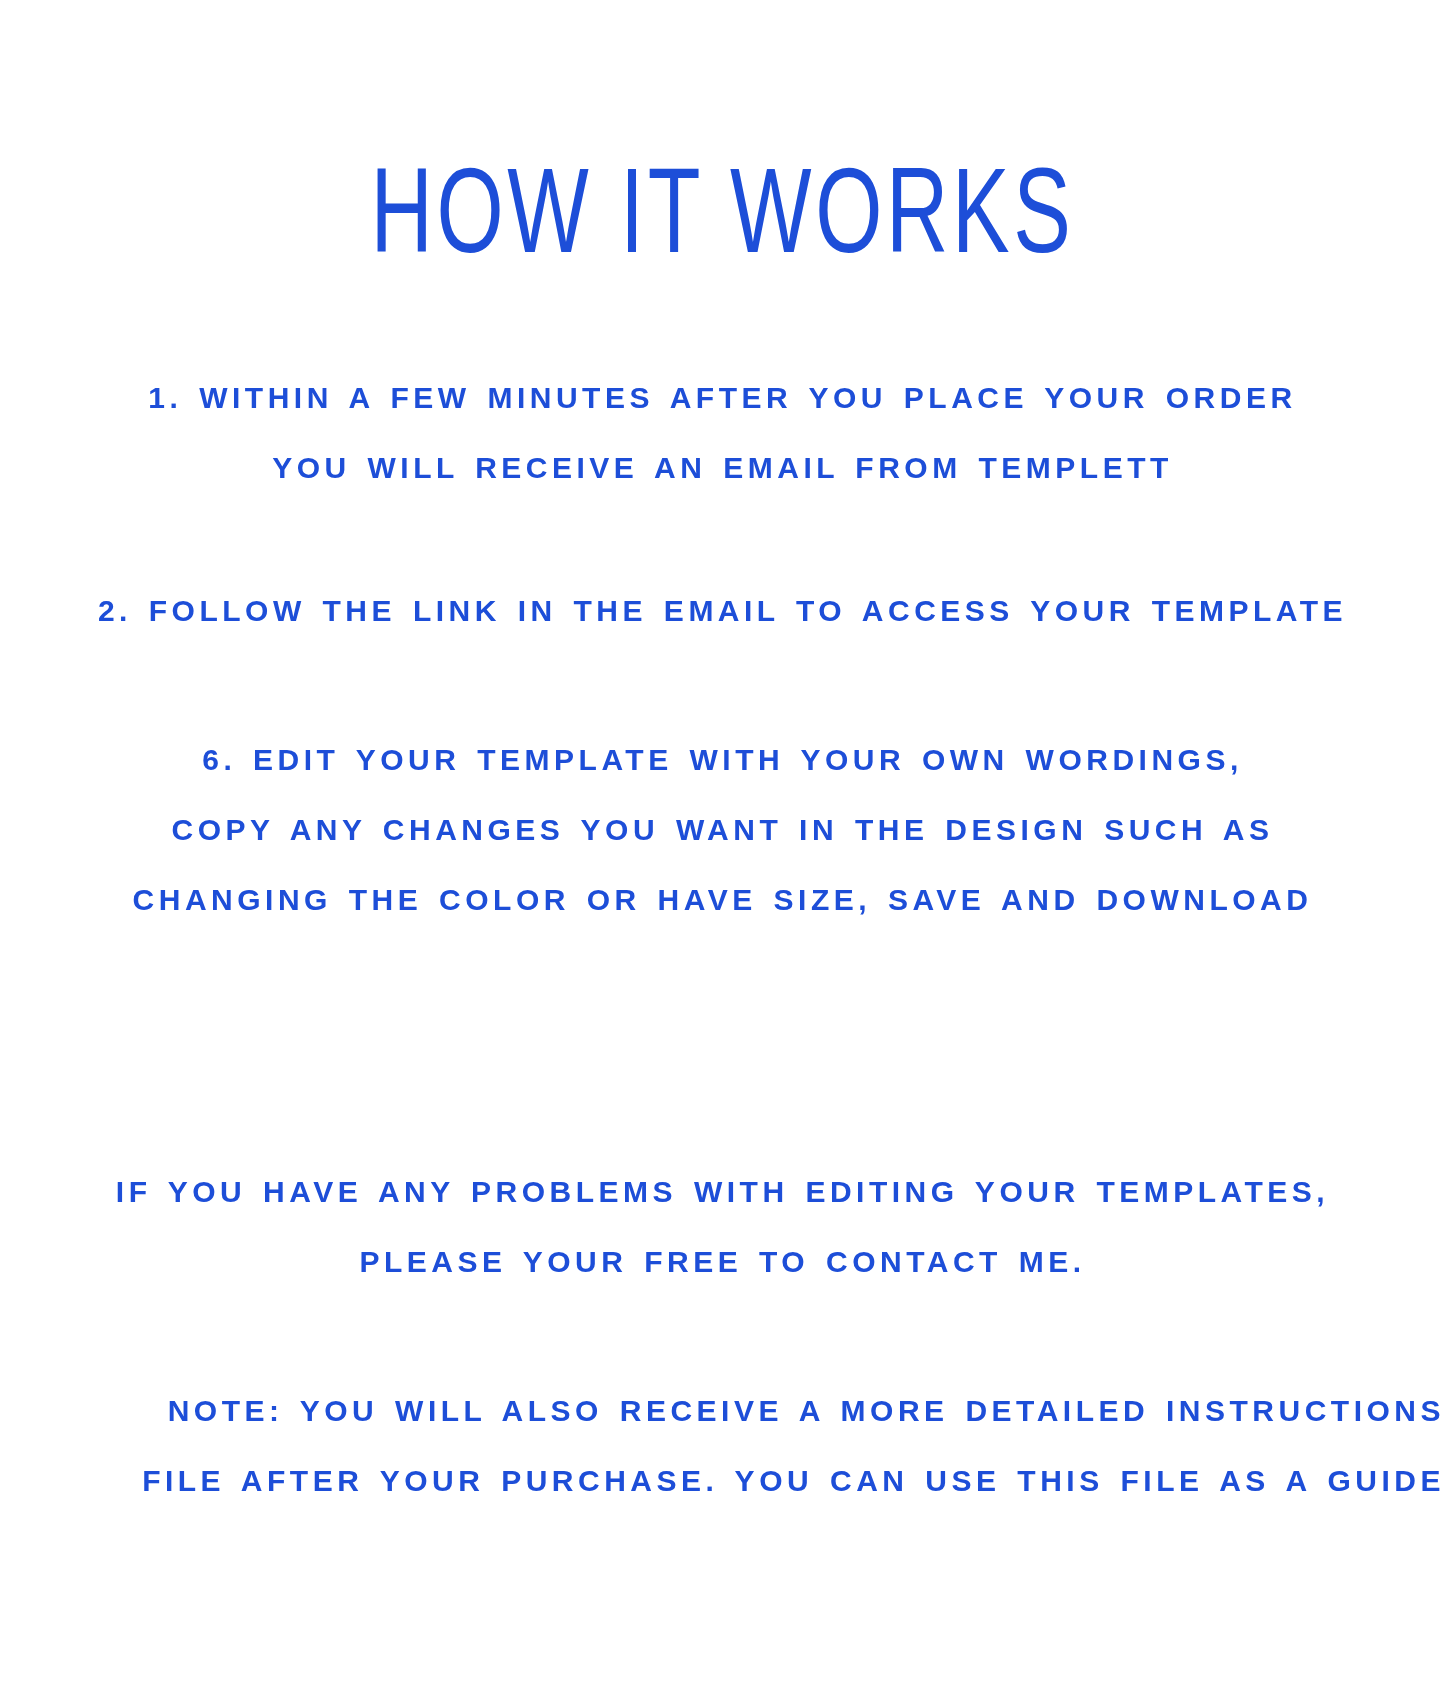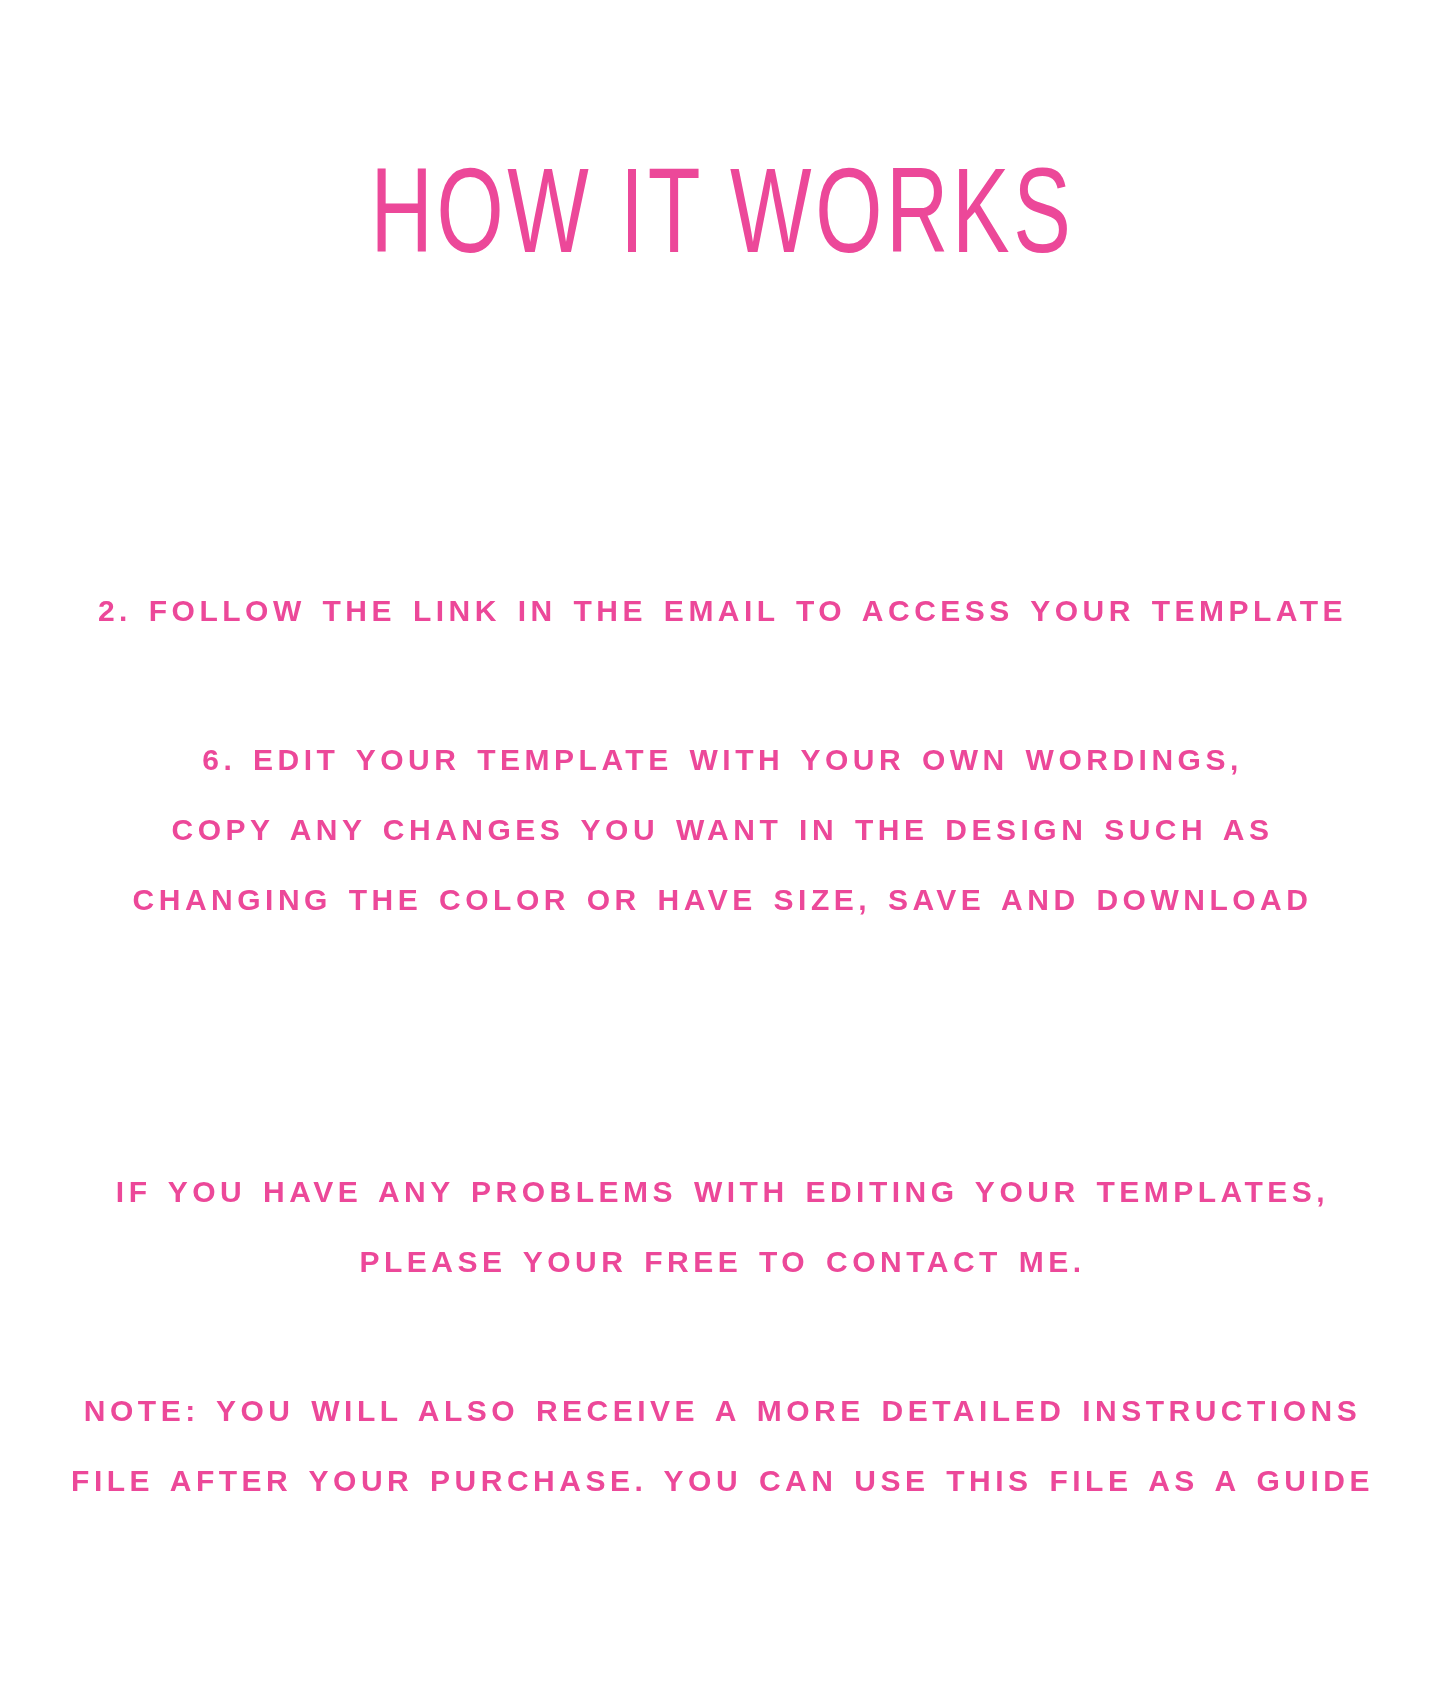--- a/index.html
+++ b/index.html
@@ -5,21 +5,21 @@
   html, body {
     margin: 0;
     padding: 0;
     background: #ffffff;
   }
   .page {
     position: relative;
     width: 1445px;
     height: 1686px;
     background: #ffffff;
-    color: #ec4899;
+    color: #1d4ed8;
     font-family: "Liberation Sans", sans-serif;
     overflow: hidden;
   }
   .block {
     position: absolute;
     left: 0;
     width: 100%;
     text-align: center;
   }
   .page-title {
@@ -39,29 +39,33 @@
     word-spacing: 4px;
     line-height: 70px;
     height: 70px;
     white-space: nowrap;
   }
   .pos-step1   { top: 363px; }
   .pos-step2   { top: 576px; text-align: center; }
   .pos-step3   { top: 725px; }
   .pos-step4   { top: 1008px; }
   .pos-support { top: 1157px; }
-  .pos-note    { top: 1376px; }
+  .pos-note    { top: 1376px; text-align: right; }
 </style>
 </head>
 <body>
 
 <div class="page">
 
   <div class="block page-title">HOW IT WORKS</div>
 
+  <div class="block pos-step1">
+    <div class="body-line">1. WITHIN A FEW MINUTES AFTER YOU PLACE YOUR ORDER</div>
+    <div class="body-line">YOU WILL RECEIVE AN EMAIL FROM TEMPLETT</div>
+  </div>
 
   <div class="block pos-step2">
     <div class="body-line">2. FOLLOW THE LINK IN THE EMAIL TO ACCESS YOUR TEMPLATE</div>
   </div>
 
   <div class="block pos-step3">
     <div class="body-line">6. EDIT YOUR TEMPLATE WITH YOUR OWN WORDINGS,</div>
     <div class="body-line">COPY ANY CHANGES YOU WANT IN THE DESIGN SUCH AS</div>
     <div class="body-line">CHANGING THE COLOR OR HAVE SIZE, SAVE AND DOWNLOAD</div>
   </div>

